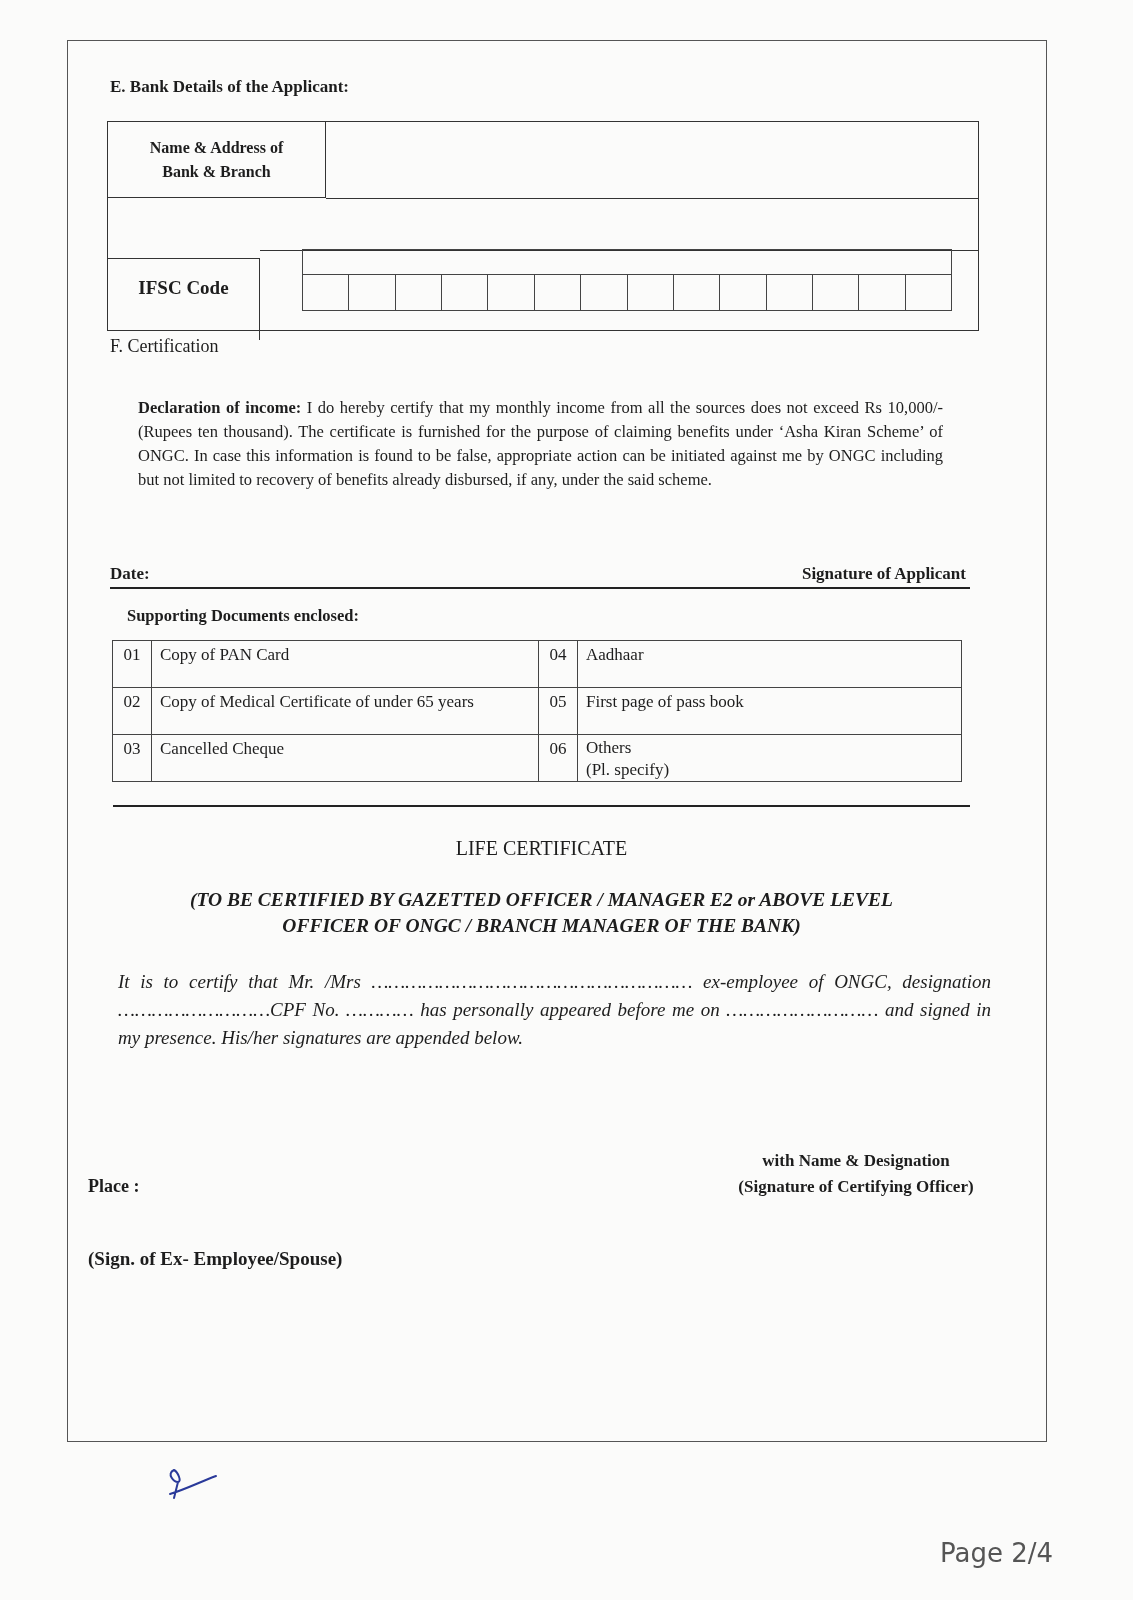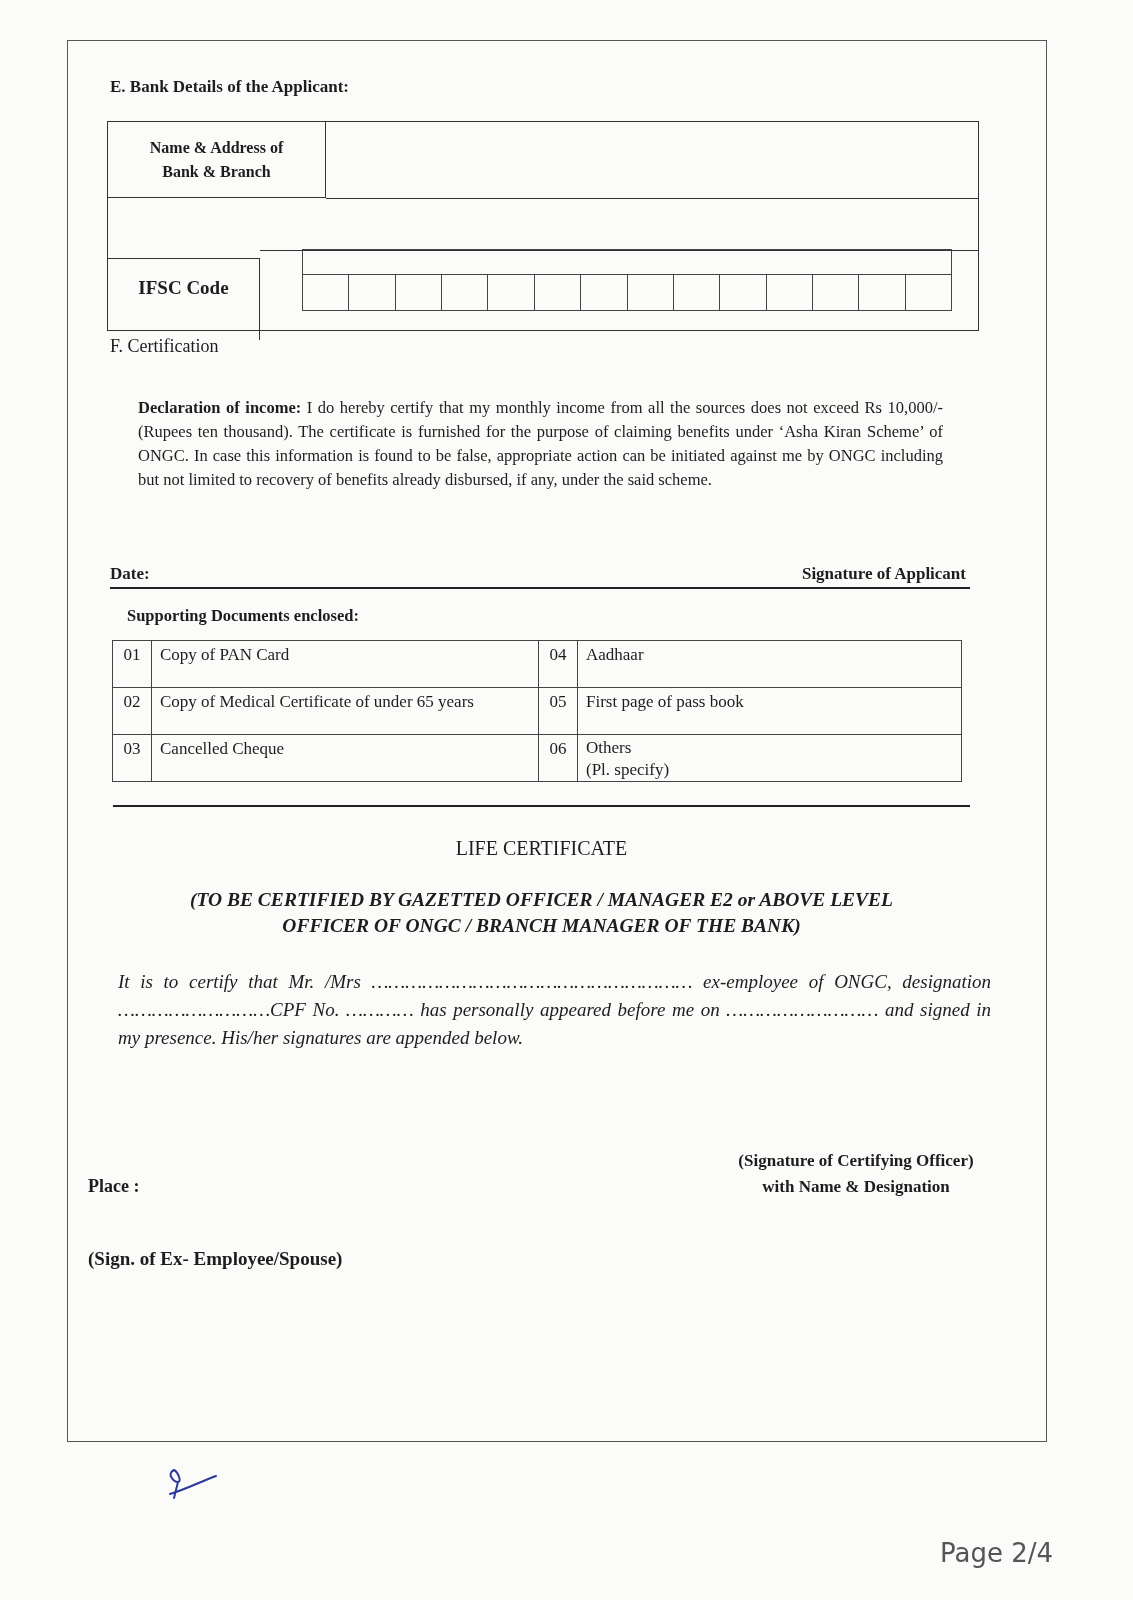--- a/index.html
+++ b/index.html
@@ -121,21 +121,21 @@
 
 <div class="abs center" style="left:0; width:1083px; top:837px; font-size:20px;">LIFE CERTIFICATE</div>
 <div class="abs center ital bold" style="left:0; width:1083px; top:887px; font-size:19.5px; line-height:26px;">
   <div>(TO BE CERTIFIED BY GAZETTED OFFICER / MANAGER E2 or ABOVE LEVEL</div>
   <div>OFFICER OF ONGC / BRANCH MANAGER OF THE BANK)</div>
 </div>
 <div class="life-body" style="top:968px;">It is to certify that Mr. /Mrs ………………………………………………… ex-employee of ONGC, designation ………………………CPF No. ………… has personally appeared before me on ……………………… and signed in my presence. His/her signatures are appended below.</div>
 
 <div class="abs bold" style="left:88px; top:1176px; font-size:18px;">Place :</div>
 <div class="abs bold center" style="left:706px; width:300px; top:1148px; font-size:17px; line-height:26px;">
+  <div>with Name &amp; Designation</div>
   <div>(Signature of Certifying Officer)</div>
-  <div>with Name &amp; Designation</div>
 </div>
 <div class="abs bold" style="left:88px; top:1248px; font-size:19px;">(Sign. of Ex- Employee/Spouse)</div>
 
 <svg class="abs" style="left:160px; top:1468px;" width="70" height="40">
   <path d="M14 2 C 6 6, 14 14, 18 14 C 22 14, 18 4, 14 2 M18 14 L 14 30 M10 26 C 24 22, 40 14, 56 8" stroke="#2a3a9a" stroke-width="2" fill="none" stroke-linecap="round"></path>
 </svg>
 <div class="hand" style="left:940px; top:1538px; font-size:26px;">Page 2/4</div>
 
 </body></html>

